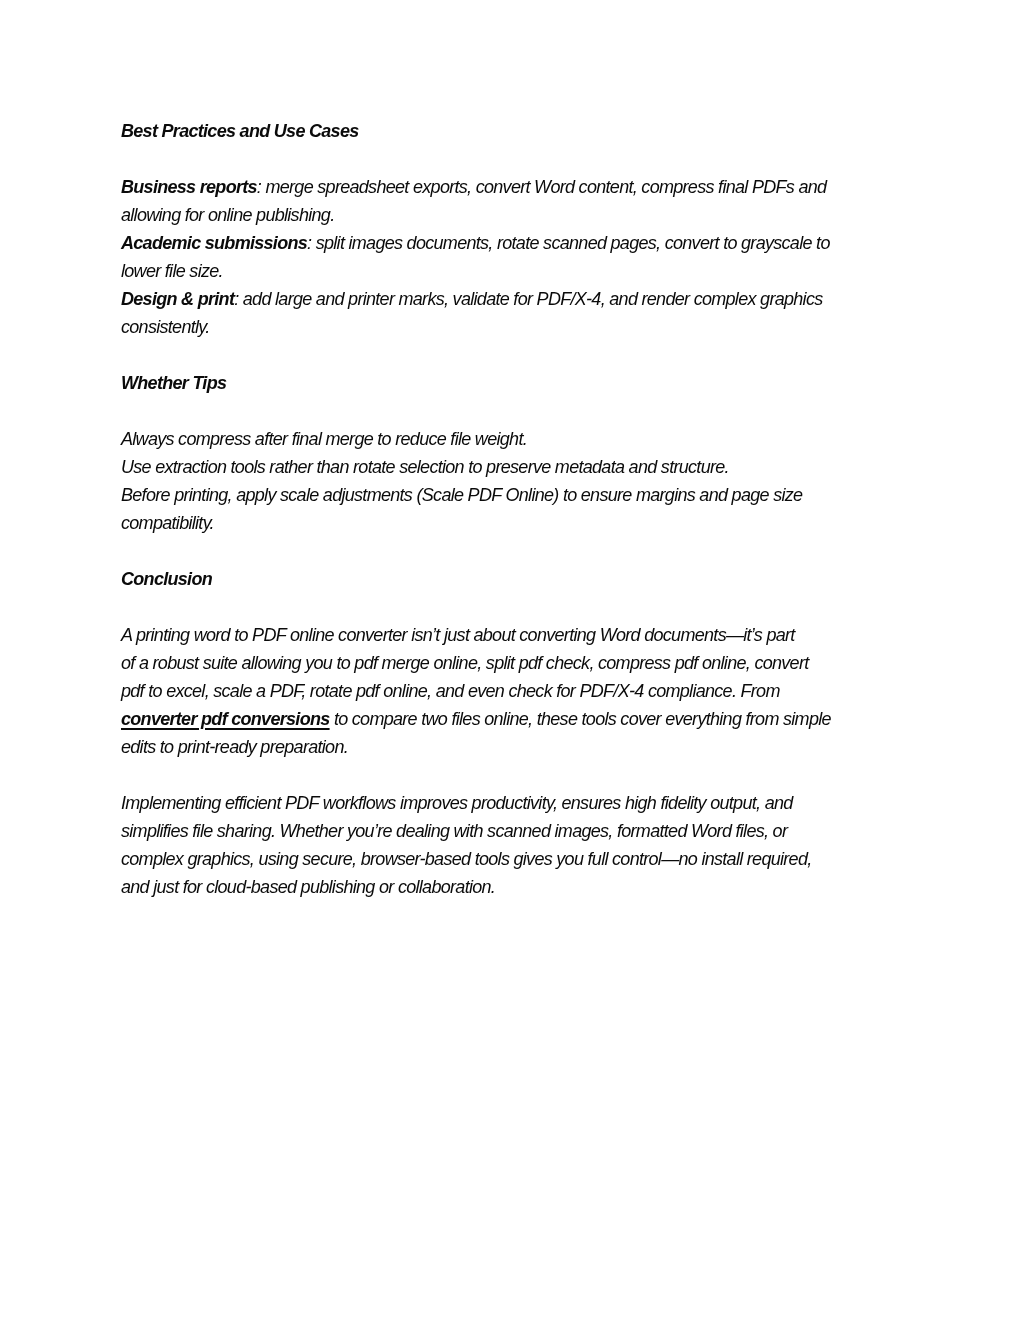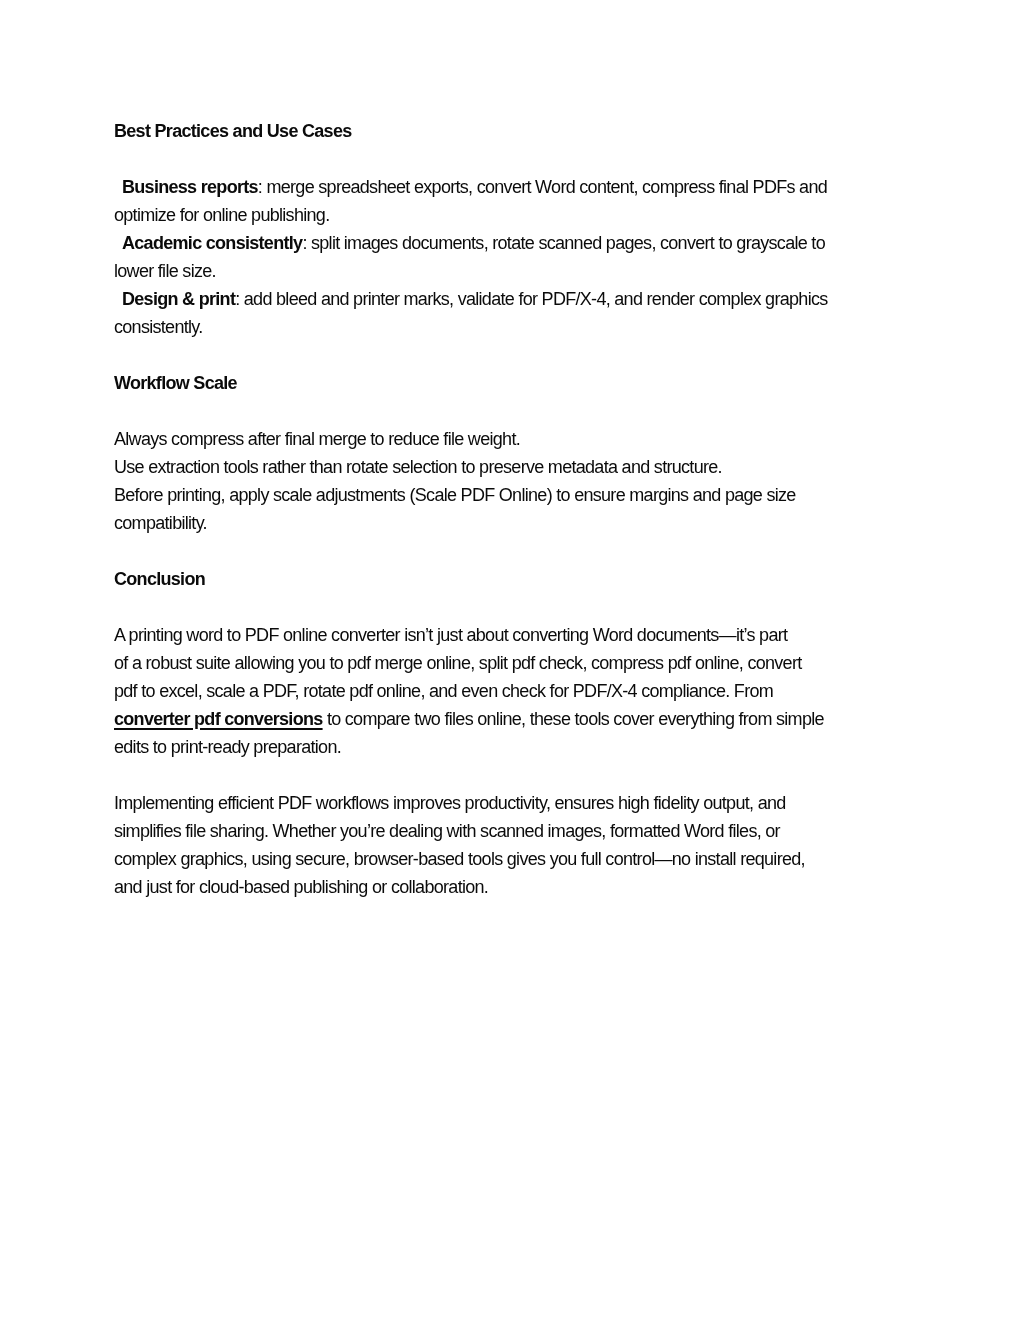--- a/index.html
+++ b/index.html
@@ -10,72 +10,72 @@
   body {
     width: 1024px;
     height: 1325px;
     position: relative;
     overflow: hidden;
     font-family: "Liberation Sans", sans-serif;
   }
   .doc {
     position: absolute;
     top: 117px;
-    left: 114px;
+    left: 121px;
     width: 810px;
     color: #0b0b0b;
+    font-style: italic;
   }
   .block {
     margin: 0 0 28px 0;
     padding: 0;
   }
   .block:last-child { margin-bottom: 0; }
   .line {
     font-size: 18px;
     line-height: 28px;
     letter-spacing: -0.7px;
     white-space: nowrap;
     color: #0b0b0b;
   }
   .heading .line,
   .bold {
     font-weight: 700;
   }
   .term {
     font-weight: 700;
-    margin-left: 8px;
   }
   a.doc-link {
     font-weight: 700;
     color: inherit;
     text-decoration: underline;
     text-decoration-thickness: 2px;
     text-underline-offset: 3px;
   }
 </style>
 </head>
 <body>
 
 <div class="doc">
 
   <div class="block heading">
     <div class="line">Best Practices and Use Cases</div>
   </div>
 
   <div class="block">
     <div class="line"><span class="term">Business reports</span><span>: merge spreadsheet exports, convert Word content, compress final PDFs and</span></div>
-    <div class="line">optimize for online publishing.</div>
-    <div class="line"><span class="term">Academic consistently</span><span>: split images documents, rotate scanned pages, convert to grayscale to</span></div>
+    <div class="line">allowing for online publishing.</div>
+    <div class="line"><span class="term">Academic submissions</span><span>: split images documents, rotate scanned pages, convert to grayscale to</span></div>
     <div class="line">lower file size.</div>
-    <div class="line"><span class="term">Design &amp; print</span><span>: add bleed and printer marks, validate for PDF/X-4, and render complex graphics</span></div>
+    <div class="line"><span class="term">Design &amp; print</span><span>: add large and printer marks, validate for PDF/X-4, and render complex graphics</span></div>
     <div class="line">consistently.</div>
   </div>
 
   <div class="block heading">
-    <div class="line">Workflow Scale</div>
+    <div class="line">Whether Tips</div>
   </div>
 
   <div class="block">
     <div class="line">Always compress after final merge to reduce file weight.</div>
     <div class="line">Use extraction tools rather than rotate selection to preserve metadata and structure.</div>
     <div class="line">Before printing, apply scale adjustments (Scale PDF Online) to ensure margins and page size</div>
     <div class="line">compatibility.</div>
   </div>
 
   <div class="block heading">

